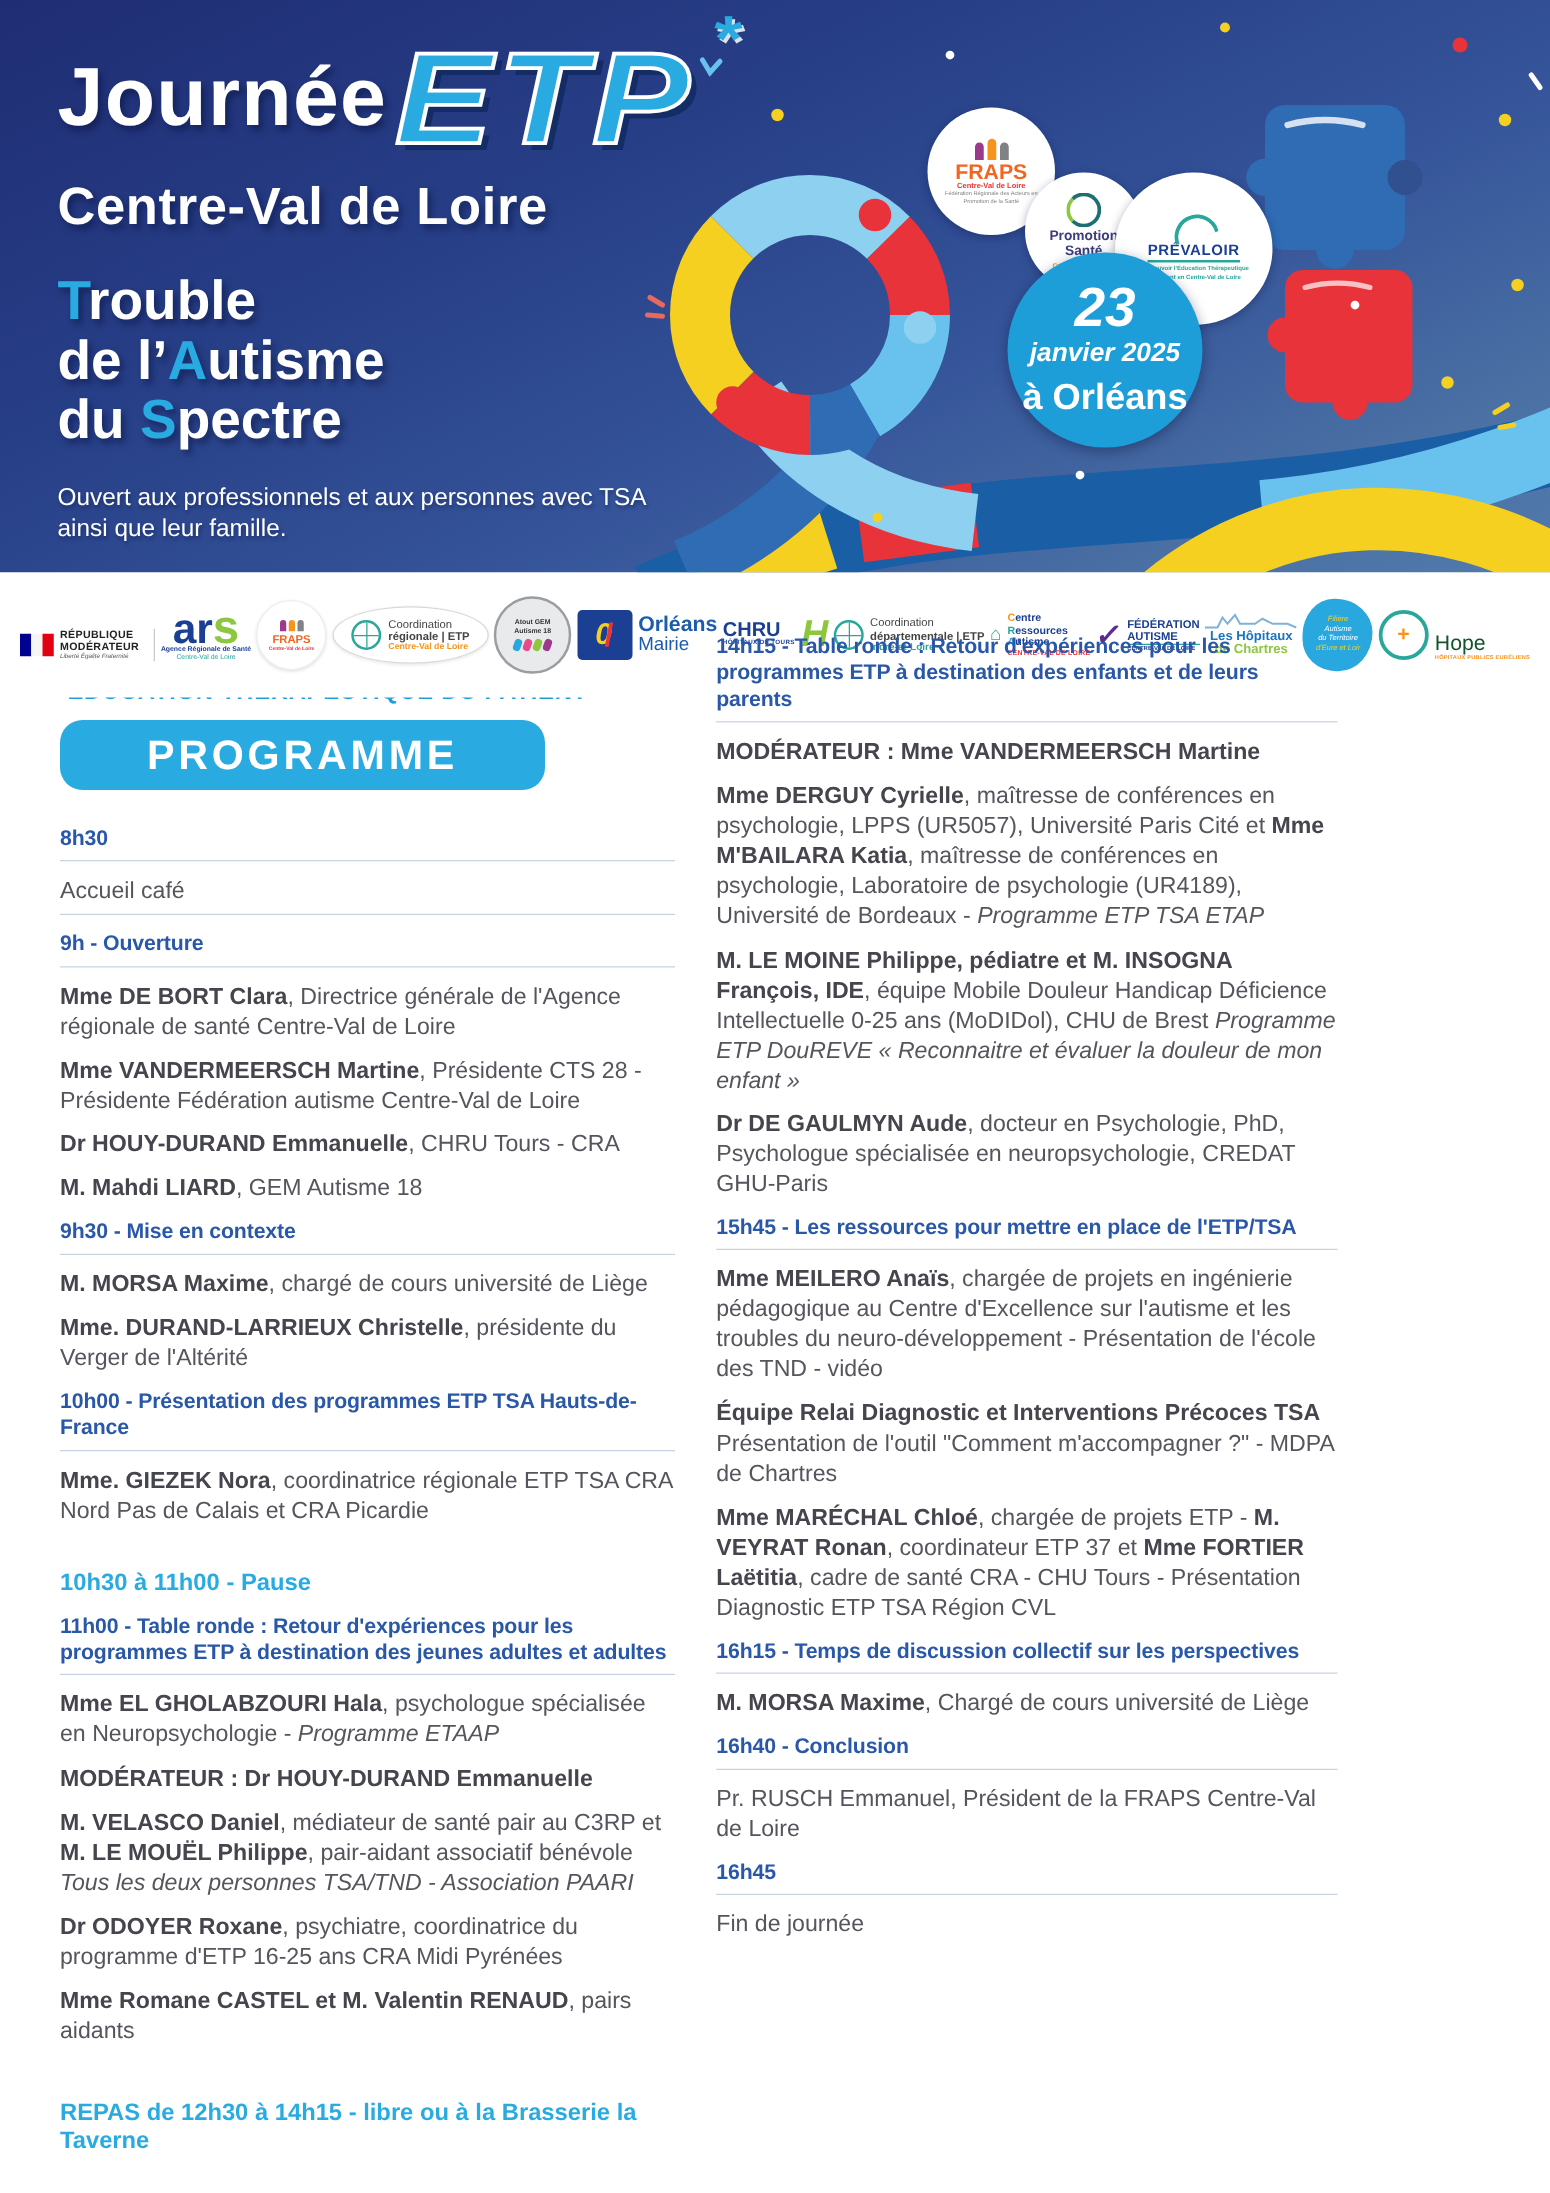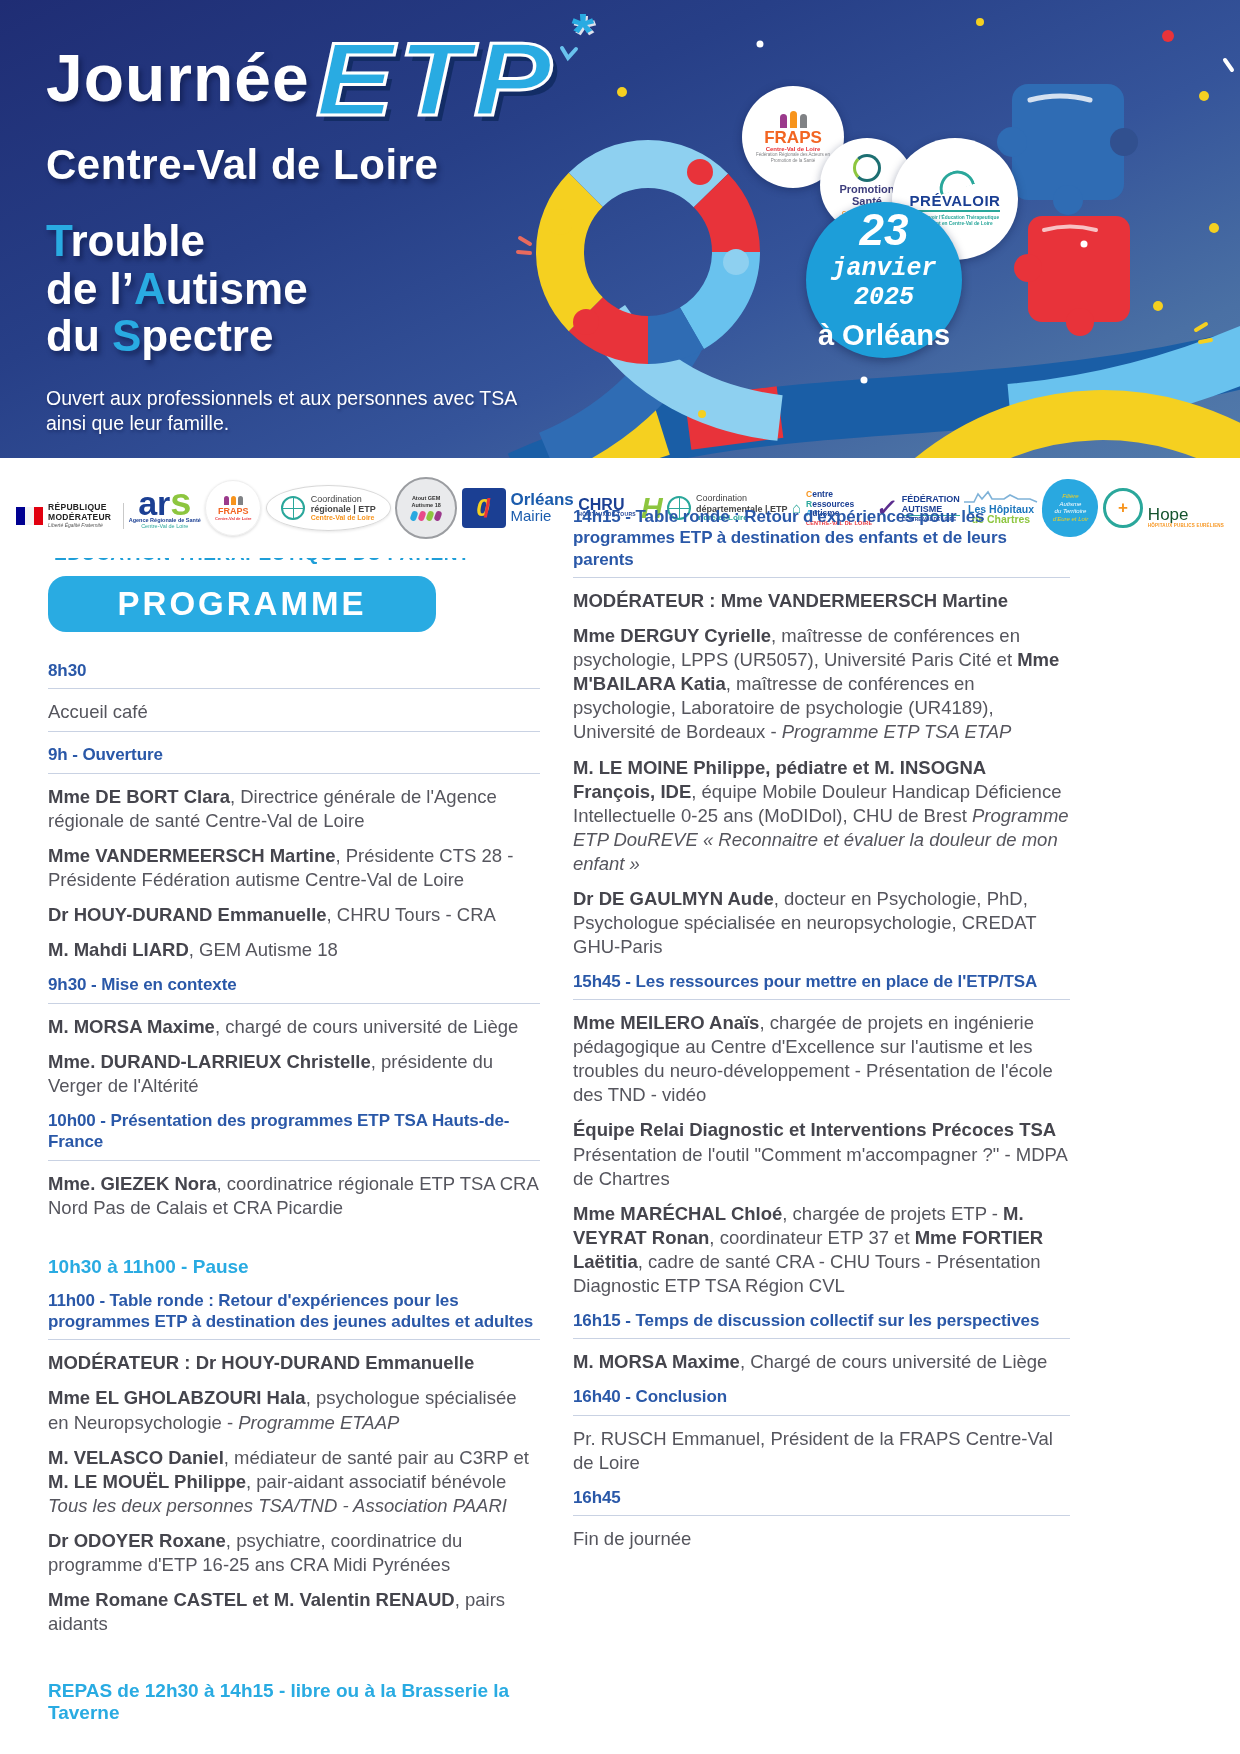--- a/index.html
+++ b/index.html
@@ -35,29 +35,29 @@
   .fr-people .p3{background:#808285;}
   .fr-title{font-size:17px;font-weight:bold;color:#f26522;line-height:1;}
   .fr-sub{font-size:6px;font-weight:bold;color:#e8333a;}
   .fr-micro{font-size:4.5px;color:#808285;width:78px;line-height:1.2;}
   .c-promo{left:820px;top:138px;width:94px;height:94px;}
   .pr-swirl{width:22px;height:22px;border-radius:50%;border:3px solid #1d6f72;border-left-color:#8dc63f;margin-bottom:2px;}
   .pr-t{font-size:11px;font-weight:bold;color:#3d3d7c;line-height:1.05;}
   .pr-sub{font-size:5.5px;font-weight:bold;color:#f7941d;margin-top:2px;}
   .c-prev{left:892px;top:138px;width:126px;height:122px;}
   .pv-feather{width:30px;height:16px;border:3px solid #2aa79b;border-bottom:none;border-radius:30px 30px 0 0;transform:rotate(-18deg);margin-bottom:2px;}
-  .pv-t{font-size:15px;font-weight:bold;color:#1b3f93;letter-spacing:.5px;border-bottom:2px solid #2aa79b;padding-bottom:1px;}
+  .pv-t{font-size:12px;font-weight:bold;color:#1b3f93;letter-spacing:.5px;border-bottom:2px solid #2aa79b;padding-bottom:1px;}
   .pv-sub{font-size:4.8px;color:#2aa79b;font-weight:bold;margin-top:3px;line-height:1.35;width:100px;}
 
   
   .date-badge{position:absolute;left:806px;top:202px;width:156px;height:156px;border-radius:50%;
               background:#1d9ed9;color:#fff;display:flex;flex-direction:column;align-items:center;
               justify-content:center;text-align:center;box-shadow:0 3px 10px rgba(10,20,60,.4);}
   .db-day{font-size:44px;font-weight:800;font-style:italic;line-height:1;}
-  .db-month{font-size:25px;font-weight:bold;font-style:italic;margin-top:2px;font-family:Liberation Mono, monospace;}
+  .db-month{font-size:21px;font-weight:bold;font-style:italic;margin-top:2px;}
   .db-city{font-size:29px;font-weight:bold;margin-top:7px;}
 
   
   .band{position:absolute;left:0;top:458px;width:1240px;height:100px;background:#fff;
         display:flex;align-items:center;justify-content:space-between;padding:0 16px;box-sizing:border-box;gap:4px;}
   .pl{display:flex;align-items:center;gap:5px;flex:none;}
   .pt{display:flex;flex-direction:column;line-height:1.12;}
   .p-rf{border-right:1px solid #c9c9c9;padding-right:12px;margin-top:16px;}
   .rf-ico{display:flex;width:27px;height:18px;}
   .rf-ico span{flex:1;} .rf-ico .b{background:#000091;} .rf-ico .w{background:#f5f5f5;} .rf-ico .r{background:#e1000f;}
@@ -386,22 +386,22 @@
         </section>
         <section class="session">
           <h4>10h00 - Présentation des programmes ETP TSA Hauts-de-France</h4>
           <div class="rule"></div>
           <p class="entry"><span class="b">Mme. GIEZEK Nora</span><span class="">, coordinatrice régionale ETP TSA CRA Nord Pas de Calais et CRA Picardie</span></p>
         </section>
         <div class="break pause">10h30 à 11h00 - Pause</div>
         <section class="session">
           <h4>11h00 - Table ronde : Retour d'expériences pour les programmes ETP à destination des jeunes adultes et adultes</h4>
           <div class="rule"></div>
+          <p class="entry"><span class="b">Mme EL GHOLABZOURI Hala</span><span class="">, psychologue spécialisée en Neuropsychologie - </span><span class="i">Programme ETAAP</span></p>
           <p class="entry"><span class="b">MODÉRATEUR : Dr HOUY-DURAND Emmanuelle</span></p>
-          <p class="entry"><span class="b">Mme EL GHOLABZOURI Hala</span><span class="">, psychologue spécialisée en Neuropsychologie - </span><span class="i">Programme ETAAP</span></p>
           <p class="entry"><span class="b">M. VELASCO Daniel</span><span class="">, médiateur de santé pair au C3RP et </span><span class="b">M. LE MOUËL Philippe</span><span class="">, pair-aidant associatif bénévole</span><br><span class="i">Tous les deux personnes TSA/TND -  Association PAARI</span></p>
           <p class="entry"><span class="b">Dr ODOYER Roxane</span><span class="">, psychiatre, coordinatrice du programme d'ETP 16-25 ans CRA Midi Pyrénées</span></p>
           <p class="entry"><span class="b">Mme Romane CASTEL et M. Valentin RENAUD</span><span class="">, pairs aidants</span></p>
         </section>
         <div class="break repas">REPAS de 12h30 à 14h15 - libre ou à la Brasserie la Taverne</div>
       </div>
     <div class="col" id="col-right">
         <section class="session">
           <h4>14h15 - Table ronde : Retour d'expériences pour les programmes ETP à destination des enfants et de leurs parents</h4>
           <div class="rule"></div>

